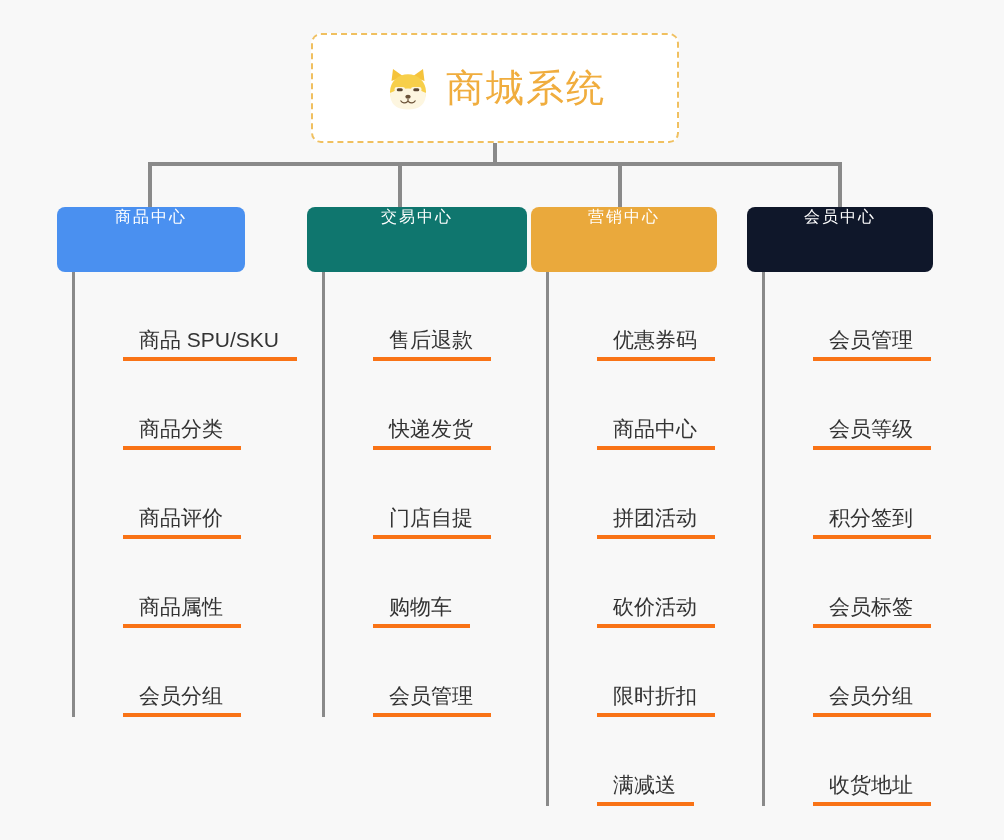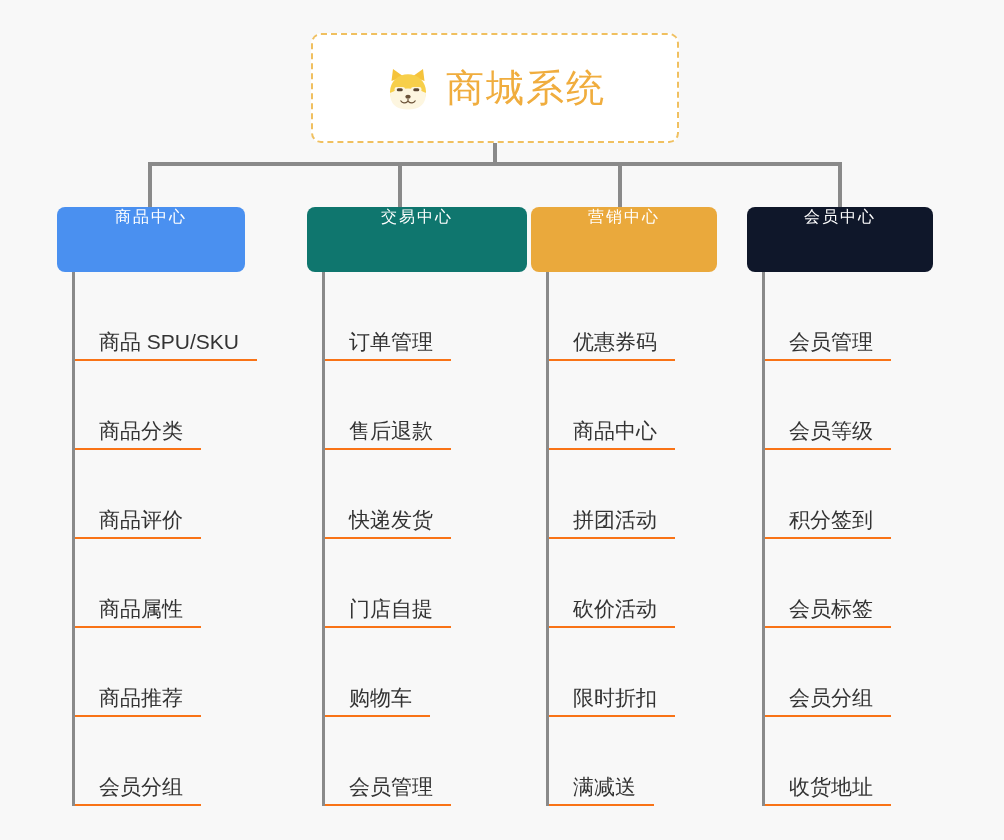--- a/index.html
+++ b/index.html
@@ -102,23 +102,24 @@
     height: 89px;
     box-sizing: border-box;
     display: flex;
     align-items: flex-end;
   }
   .leaf-label {
     display: inline-block;
     font-size: 21px;
     color: #333333;
     white-space: nowrap;
-    padding: 0 18px 6px 24px;
-    border-bottom: 2px solid #f97316;
+    padding: 0 18px 6px 16px;
+    border-bottom: 4px solid #f97316;
     line-height: 1.1;
+    margin-left: 48px;
   }
 </style>
 </head>
 <body>
 
 <div id="mindmap">
 
   <div class="root-node">
     <span class="root-icon">
       <svg viewBox="0 0 64 64" width="48" height="48" aria-hidden="true">
@@ -163,37 +164,31 @@
       <div class="leaf">
           <span class="leaf-label">商品分类</span>
         </div>
       <div class="leaf">
           <span class="leaf-label">商品评价</span>
         </div>
       <div class="leaf">
           <span class="leaf-label">商品属性</span>
         </div>
       <div class="leaf">
-          <span class="leaf-label">商品推荐</span>
-        </div>
-      <div class="leaf">
           <span class="leaf-label">会员分组</span>
         </div>
     </div>
   </div>
 
   <div class="branch" style="left:307px;width:186px">
     <div class="branch-box" style="background:#0f766e;width:220px">
       <span>交易中心</span>
     </div>
     <div class="leaf-wrap">
       <div class="leaf">
-          <span class="leaf-label">订单管理</span>
-        </div>
-      <div class="leaf">
           <span class="leaf-label">售后退款</span>
         </div>
       <div class="leaf">
           <span class="leaf-label">快递发货</span>
         </div>
       <div class="leaf">
           <span class="leaf-label">门店自提</span>
         </div>
       <div class="leaf">
           <span class="leaf-label">购物车</span>

